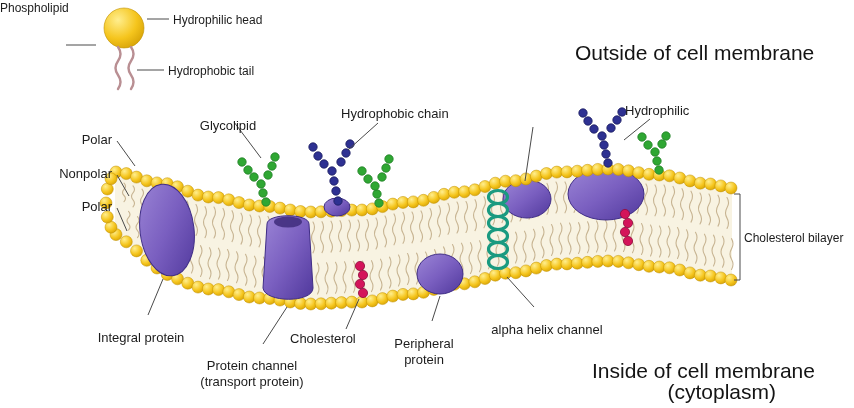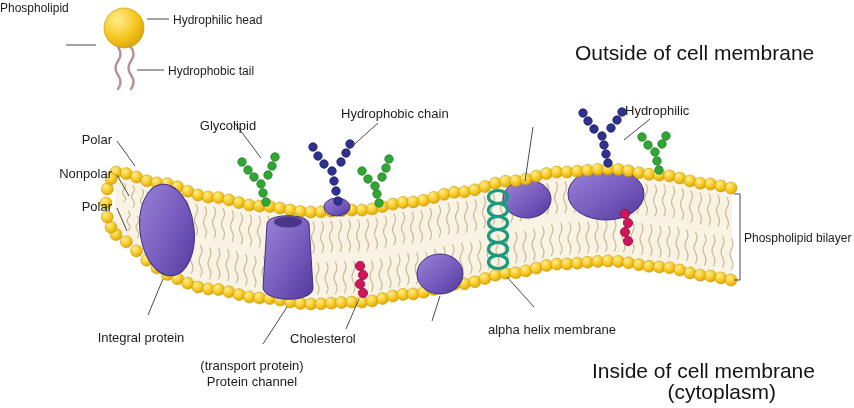--- a/index.html
+++ b/index.html
@@ -414,34 +414,38 @@
   <div class="big" style="left:575px;top:42px;">Outside of cell membrane</div>
 
   <div class="lbl center" style="left:197px;top:106px;width:62px;">Glycolipid</div>
   <div class="lbl" style="left:341px;top:106px;">Hydrophobic chain</div>
   <div class="lbl" style="left:625px;top:103px;">Hydrophilic</div>
 
   <div class="lbl right" style="left:60px;top:132px;width:52px;">Polar</div>
   <div class="lbl right" style="left:50px;top:166px;width:62px;">Nonpolar</div>
   <div class="lbl right" style="left:60px;top:199px;width:52px;">Polar</div>
 
-  <div class="lbl small" style="left:744px;top:230px;">Phospholipid bilayer</div>
+  <div class="lbl small" style="left:744px;top:230px;">Cholesterol bilayer</div>
 
   <div class="lbl center" style="left:95px;top:318px;width:92px;">Integral protein</div>
 
   <div class="lbl center" style="left:182px;top:346px;width:140px;">
+    <span>Protein channel</span>
     <span>(transport protein)</span>
-    <span>Protein channel</span>
   </div>
 
   <div class="lbl" style="left:290px;top:331px;">Cholesterol</div>
 
+  <div class="lbl center" style="left:382px;top:324px;width:84px;">
+    <span>Peripheral</span>
+    <span>protein</span>
+  </div>
 
   <div class="lbl center" style="left:488px;top:310px;width:118px;">
-    <span>alpha helix membrane</span>
+    <span>alpha helix channel</span>
   </div>
 
   <div class="big center" style="left:592px;top:360px;width:184px;">
     <span>Inside of cell membrane</span>
     <span>(cytoplasm)</span>
   </div>
 
 </div>
 
 </body></html>

